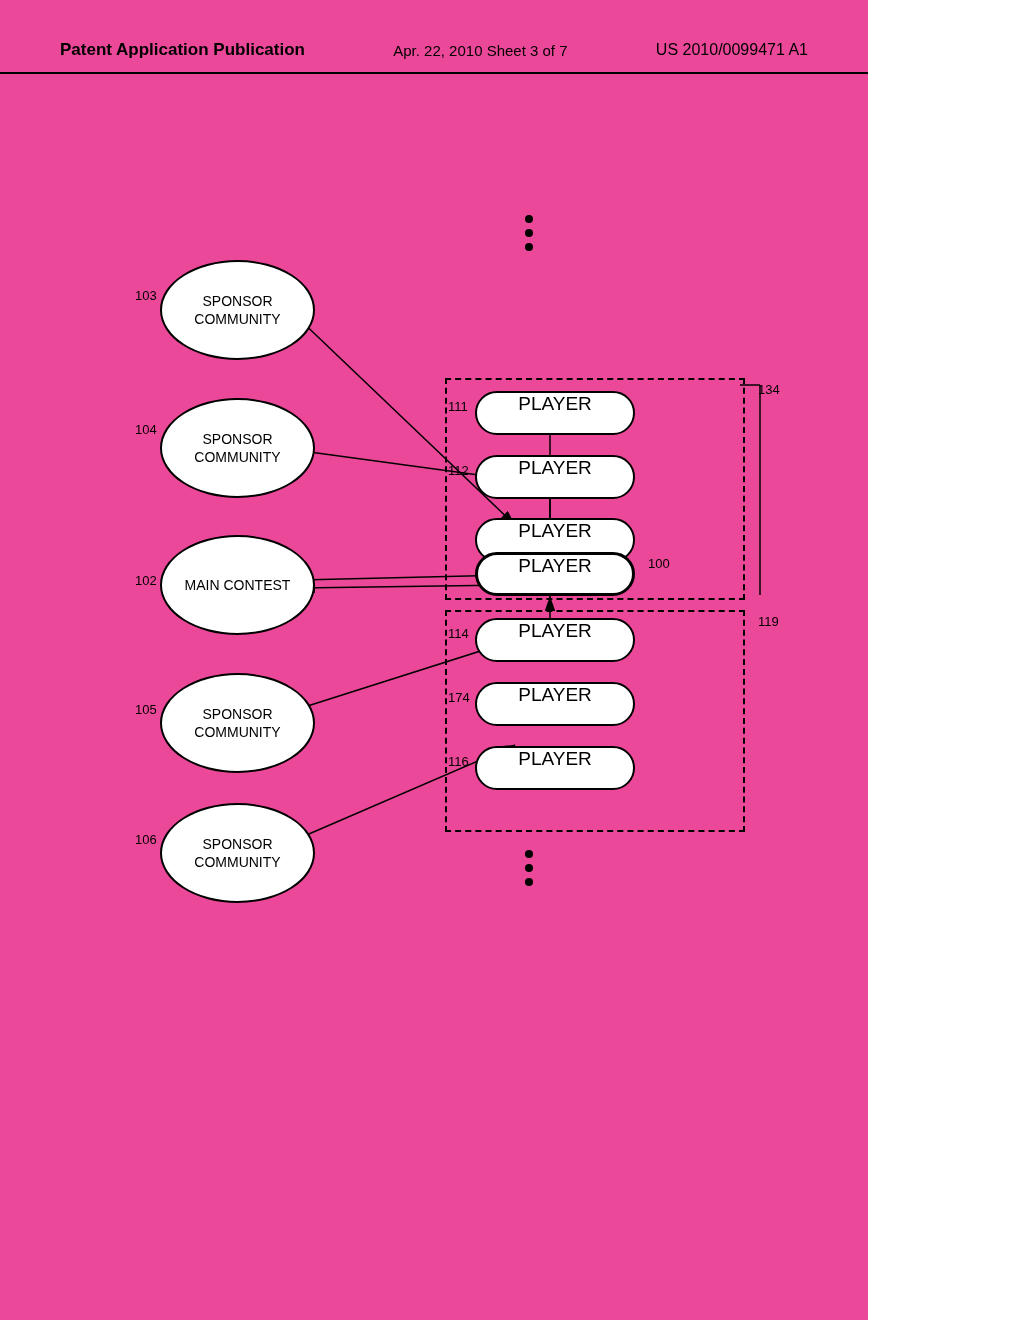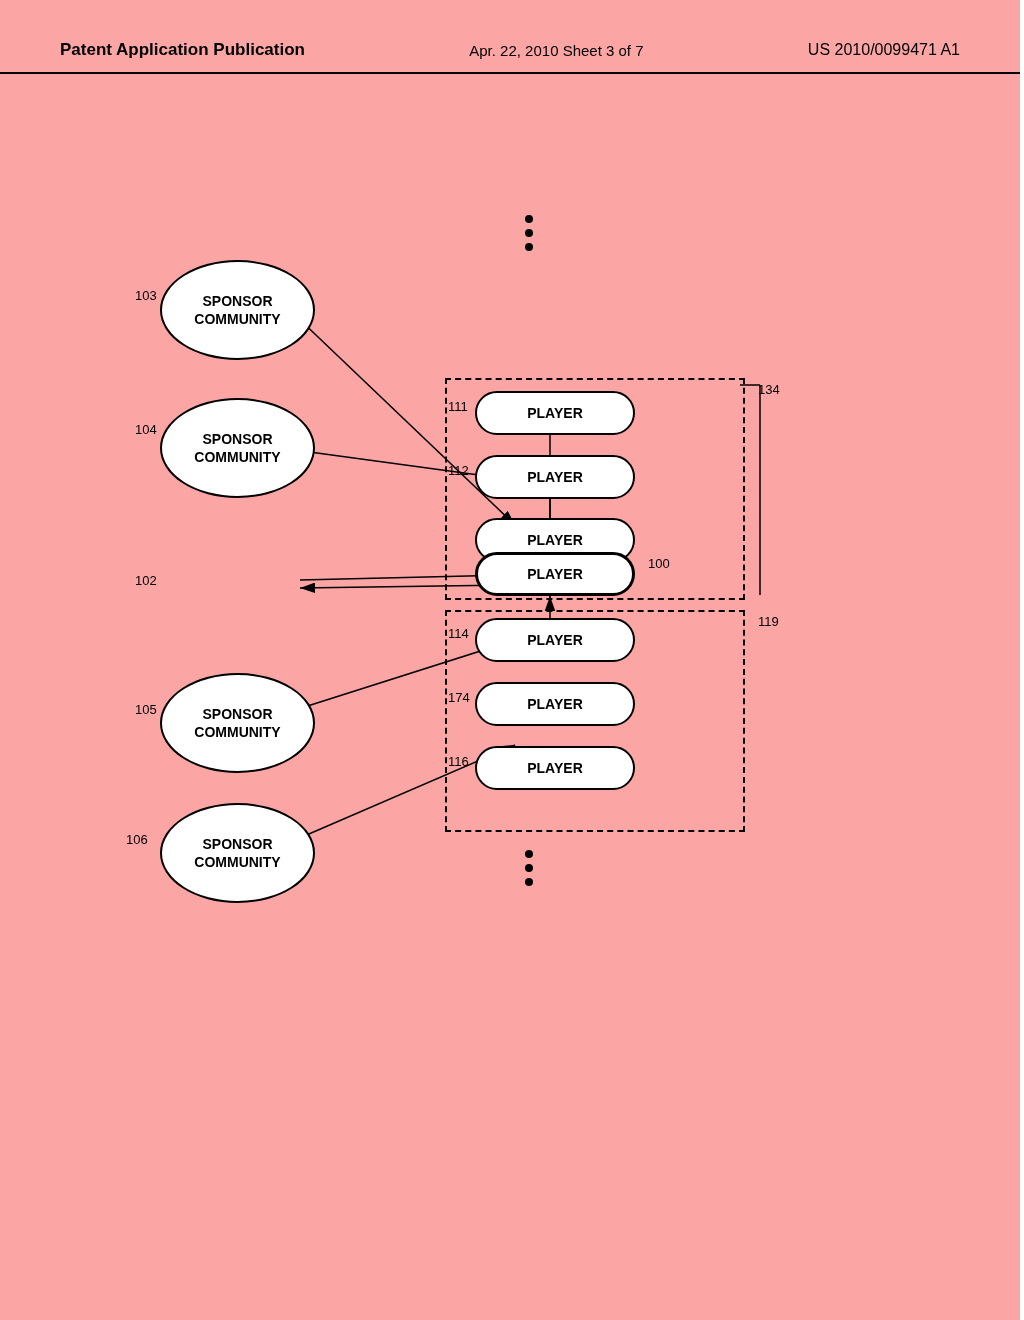--- a/index.html
+++ b/index.html
@@ -6,24 +6,24 @@
     body {
       width: 1024px;
       height: 1320px;
       background: #fff;
       font-family: Arial, sans-serif;
       overflow: hidden;
       position: relative;
     }
 
     .page-container {
-      width: 1020px;
+      width: 868px;
       height: 1320px;
       position: relative;
-      background: #fca5a5;
+      background: #ec4899;
     }
 
     
     .header {
       position: absolute;
       top: 40px;
       left: 0;
       right: 0;
       display: flex;
       justify-content: space-between;
@@ -58,35 +58,34 @@
     
     .oval {
       position: absolute;
       border: 2px solid #000;
       border-radius: 50%;
       display: flex;
       align-items: center;
       justify-content: center;
       text-align: center;
       font-size: 14px;
-      font-weight: bold;
+      font-weight: normal;
       background: #fff;
       line-height: 1.3;
     }
 
     
     .player-box {
       position: absolute;
       border: 2px solid #000;
       border-radius: 25px;
       display: flex;
-      align-items: center;
       justify-content: center;
-      font-size: 14px;
-      font-weight: bold;
+      font-size: 19px;
+      font-weight: normal;
       background: #fff;
       height: 44px;
       width: 160px;
     }
 
     .player-box.bold-border {
       border-width: 3px;
     }
 
     
@@ -199,34 +198,37 @@
     </div>
 
     <div class="label" style="left:75px; top:168px;">103</div>
 
     <div class="oval" style="left:100px; top:278px; width:155px; height:100px;">
       <span>SPONSOR<br>COMMUNITY</span>
     </div>
 
     <div class="label" style="left:75px; top:302px;">104</div>
 
+    <div class="oval" style="left:100px; top:415px; width:155px; height:100px;">
+      <span>MAIN CONTEST</span>
+    </div>
 
     <div class="label" style="left:75px; top:453px;">102</div>
 
     <div class="oval" style="left:100px; top:553px; width:155px; height:100px;">
       <span>SPONSOR<br>COMMUNITY</span>
     </div>
 
     <div class="label" style="left:75px; top:582px;">105</div>
 
     <div class="oval" style="left:100px; top:683px; width:155px; height:100px;">
       <span>SPONSOR<br>COMMUNITY</span>
     </div>
 
-    <div class="label" style="left:66px; top:712px;">106</div>
+    <div class="label" style="left:75px; top:712px;">106</div>
 
     <div class="dashed-rect" style="left:385px; top:258px; width:300px; height:222px;">
     </div>
 
     <div class="label" style="left:698px; top:262px;">134</div>
 
     <div class="player-box" style="left:415px; top:271px;">
       <span>PLAYER</span>
     </div>
 

